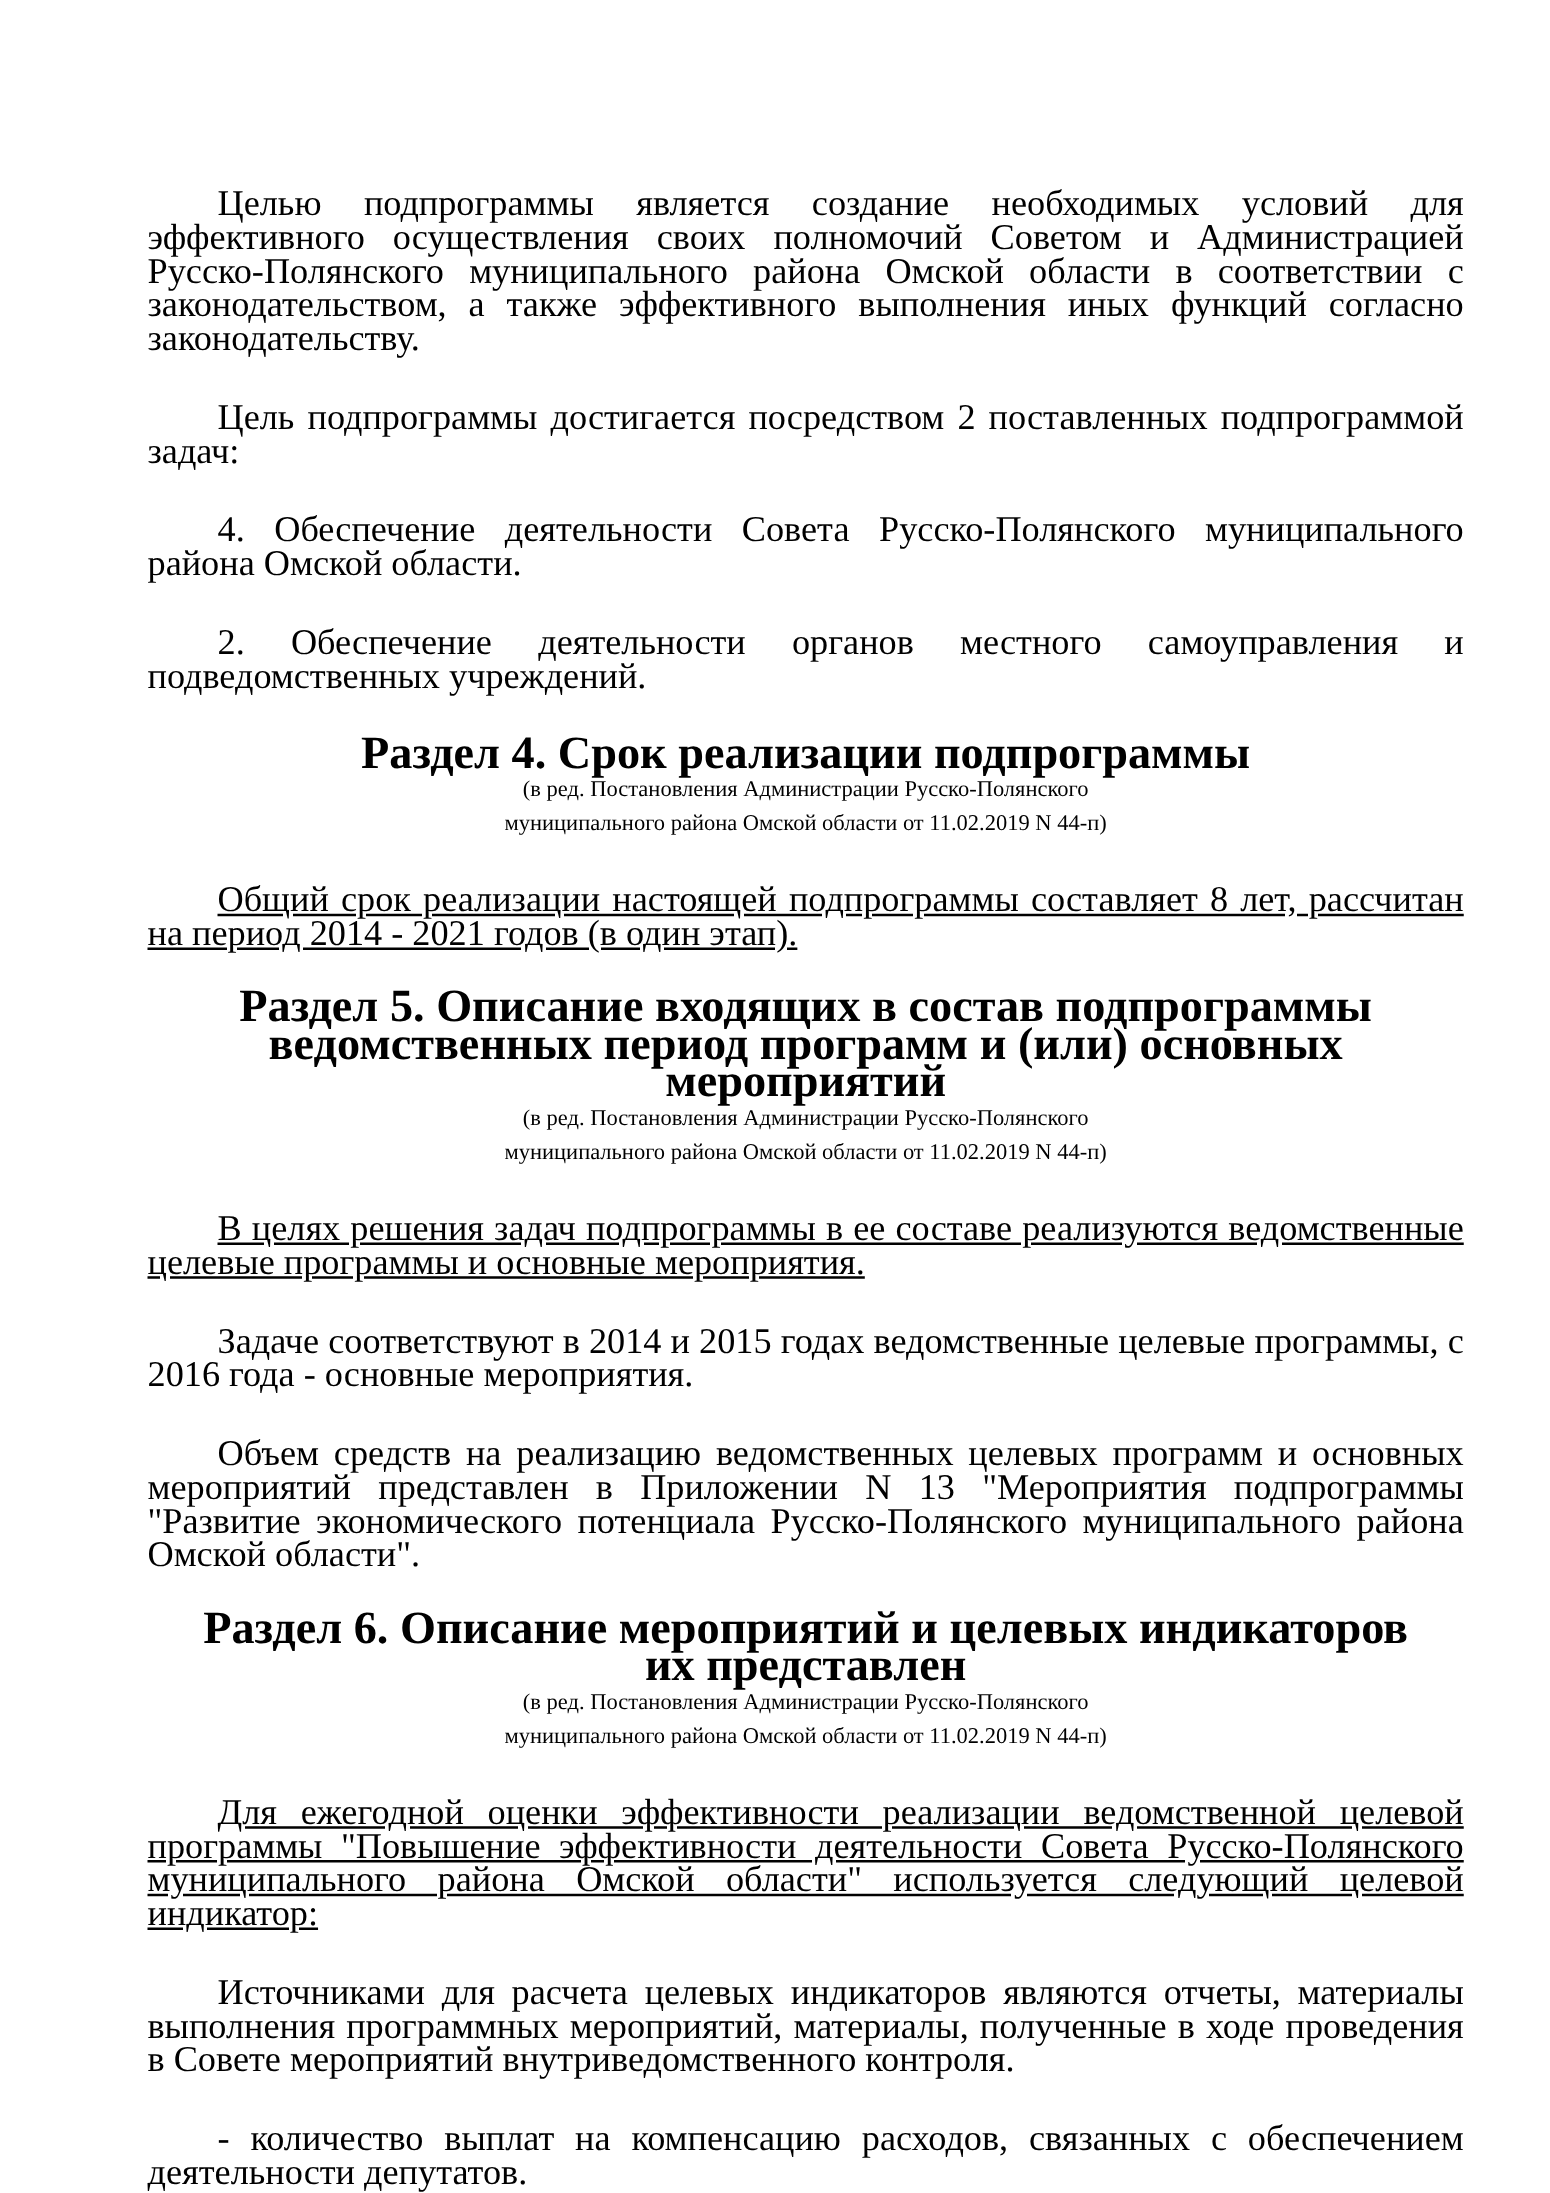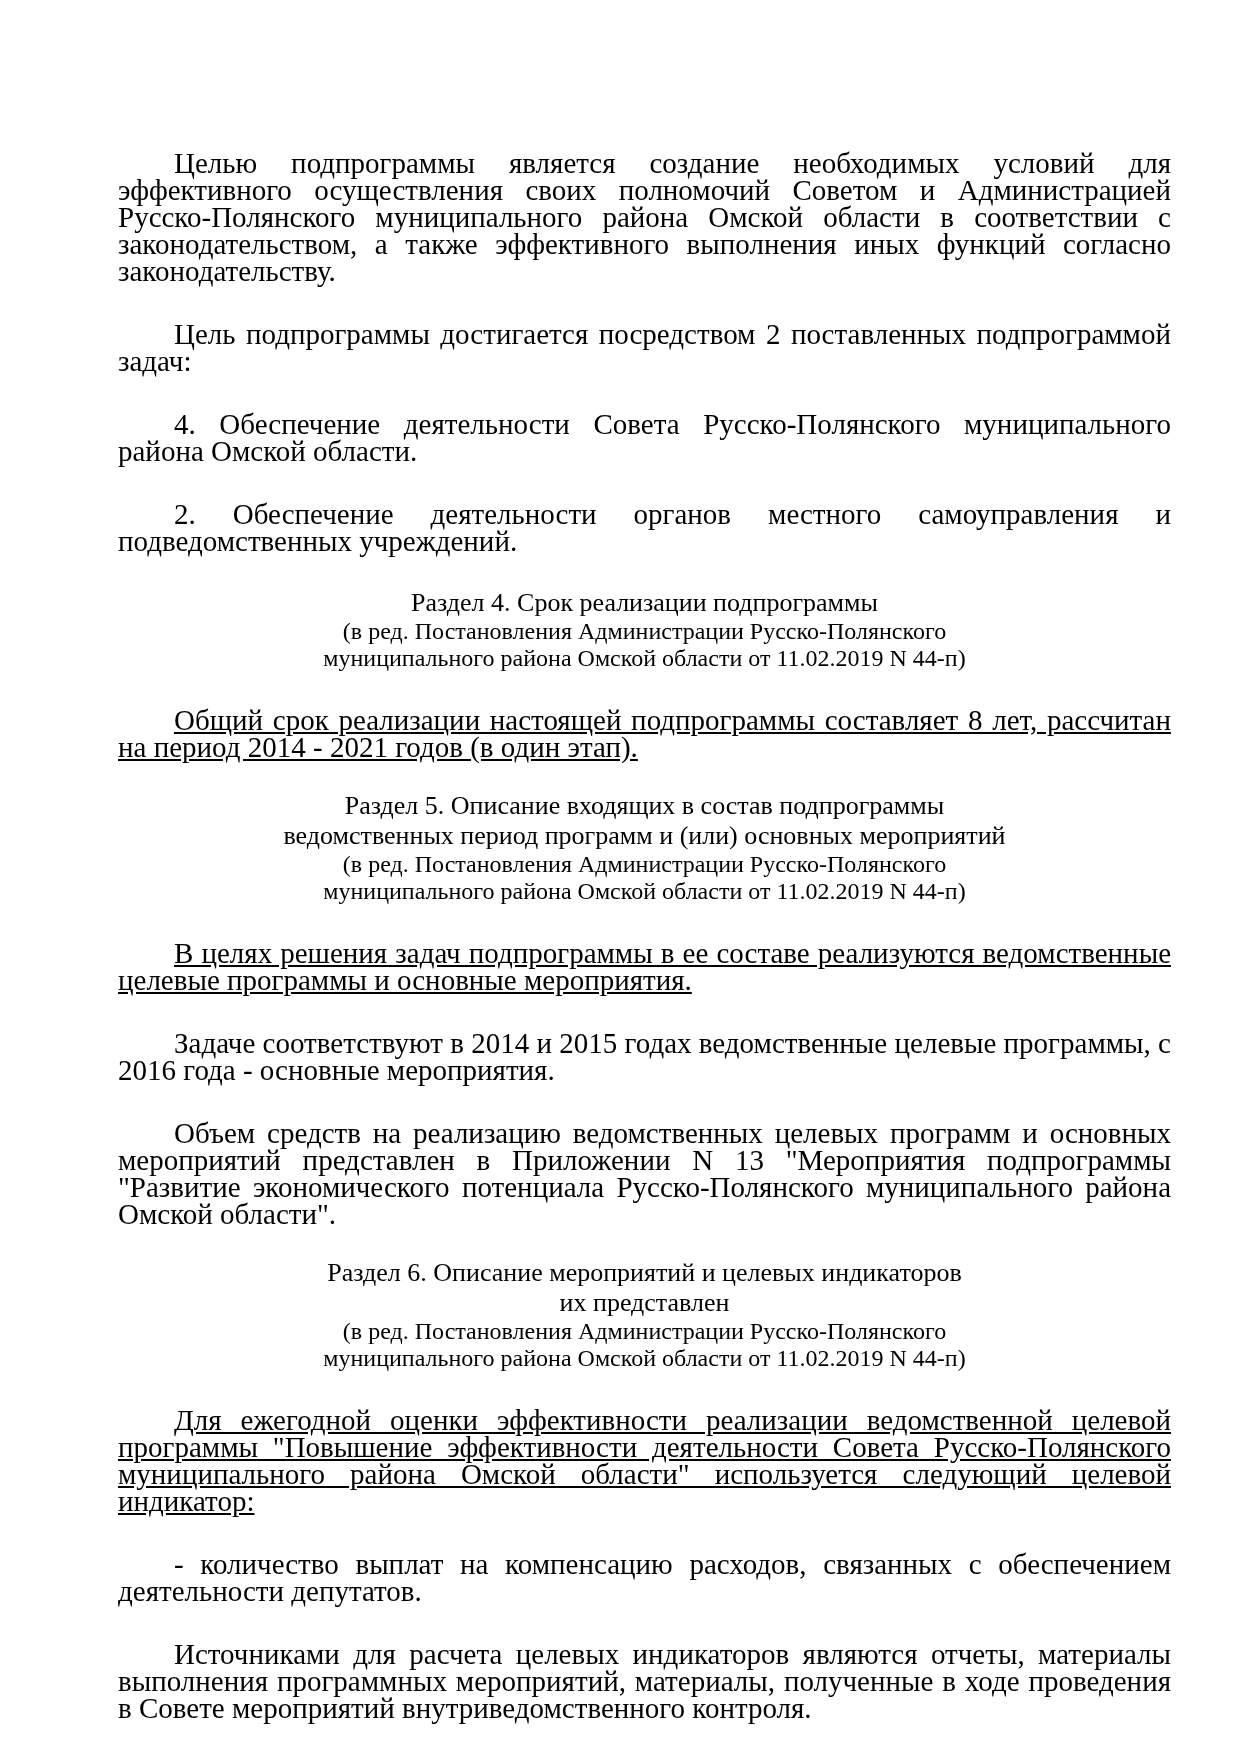--- a/index.html
+++ b/index.html
@@ -28,26 +28,26 @@
       text-align: justify;
       text-indent: 56px;
     }
     .gap { margin-top: 36px; }
     .section {
       text-align: center;
       margin-top: 33px;
     }
     .section h2 {
       margin: 0;
-      font-size: 26px;
+      font-size: 37px;
       line-height: 30px;
-      font-weight: normal;
+      font-weight: bold;
     }
     .section .amend {
-      font-size: 24px;
+      font-size: 18px;
       line-height: 27px;
       margin: 0;
     }
     .after-section { margin-top: 35px; text-decoration: underline; }
   </style>
 </head>
 <body>
 
 <div class="page">
 
@@ -73,16 +73,16 @@
   <p class="gap">Задаче соответствуют в 2014 и 2015 годах ведомственные целевые программы, с 2016 года - основные мероприятия.</p>
   <p class="gap">Объем средств на реализацию ведомственных целевых программ и основных мероприятий представлен в Приложении N 13 "Мероприятия подпрограммы "Развитие экономического потенциала Русско-Полянского муниципального района Омской области".</p>
 
   <div class="section" style="margin-top:30px;">
     <h2>Раздел 6. Описание мероприятий и целевых индикаторов</h2>
     <h2>их представлен</h2>
     <div class="amend">(в ред. Постановления Администрации Русско-Полянского</div>
     <div class="amend">муниципального района Омской области от 11.02.2019 N 44-п)</div>
   </div>
   <p class="after-section">Для ежегодной оценки эффективности реализации ведомственной целевой программы "Повышение эффективности деятельности Совета Русско-Полянского муниципального района Омской области" используется следующий целевой индикатор:</p>
+  <p class="gap">Источниками для расчета целевых индикаторов являются отчеты, материалы выполнения программных мероприятий, материалы, полученные в ходе проведения в Совете мероприятий внутриведомственного контроля.</p>
   <p class="gap">- количество выплат на компенсацию расходов, связанных с обеспечением деятельности депутатов.</p>
-  <p class="gap">Источниками для расчета целевых индикаторов являются отчеты, материалы выполнения программных мероприятий, материалы, полученные в ходе проведения в Совете мероприятий внутриведомственного контроля.</p>
 
 </div>
 
 </body></html>

